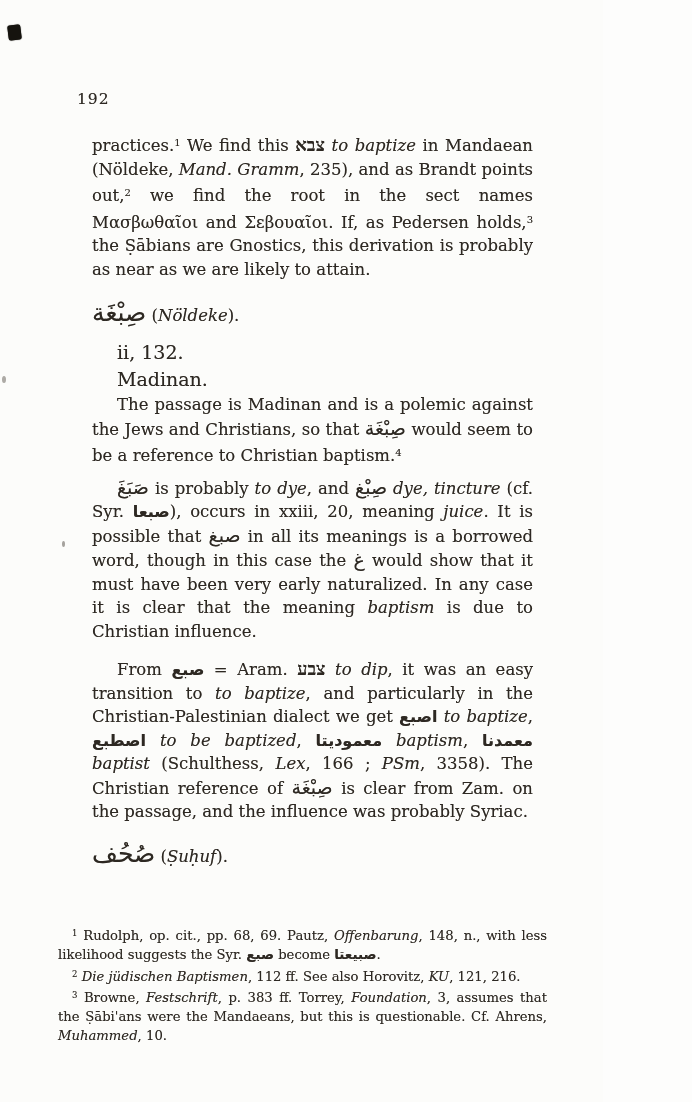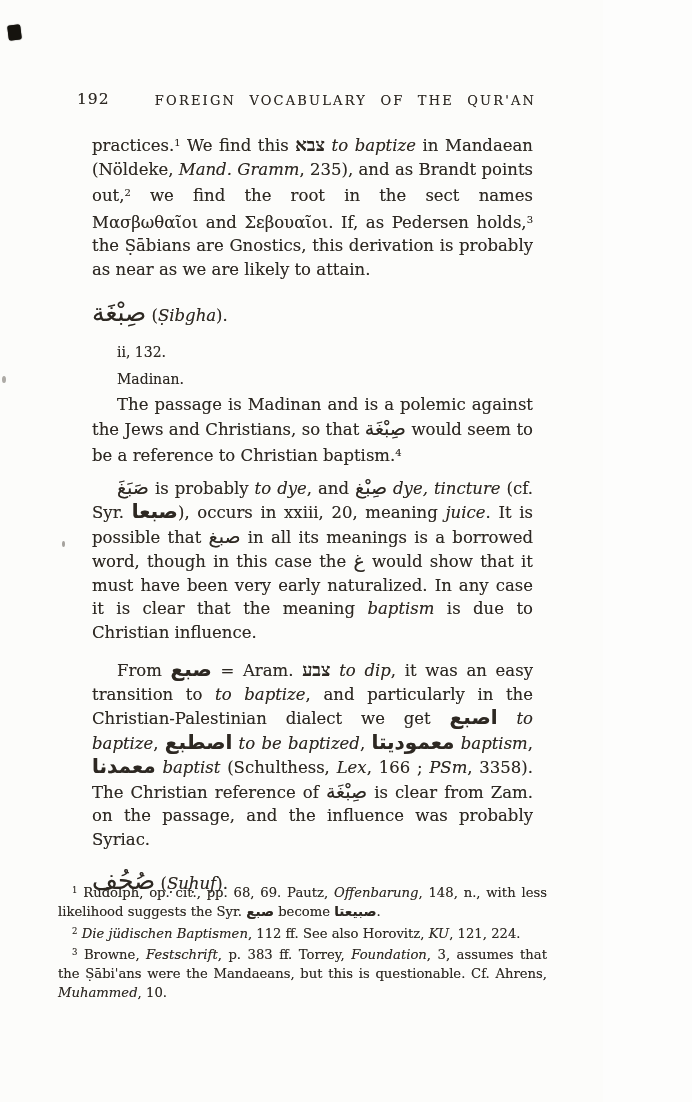--- a/index.html
+++ b/index.html
@@ -10,61 +10,60 @@
   .speck{position:absolute;background:#6b665f;border-radius:50%;}
   .speck.s1{left:2px;top:376px;width:4px;height:7px;opacity:.55;}
   .speck.s2{left:62px;top:541px;width:3px;height:6px;opacity:.6;}
   header{position:absolute;top:90px;left:0;right:0;height:22px;}
   .pageno{position:absolute;left:77px;top:0;font-size:15.5px;letter-spacing:1px;}
   .running-title{position:absolute;left:150px;right:62px;top:3px;text-align:center;
         font-size:13px;letter-spacing:2.2px;word-spacing:7px;white-space:nowrap;}
   .text-col{position:absolute;left:92px;right:70px;top:131px;}
   .para{margin:0;font-size:16.5px;line-height:23.5px;text-align:justify;}
   .indent{text-indent:25px;}
-  .ref{margin:0 0 1px;font-size:14px;line-height:25.5px;text-indent:25px;}
+  .ref{margin:0 0 1px;font-size:19px;line-height:25.5px;text-indent:25px;}
   .headword{margin:16px 0 8px;font-size:16.5px;line-height:32px;}
   .headword.h2{margin:14px 0 6px;}
   .mt-passage{}
   .mt-dye{margin-top:8px;}
   .mt-from{margin-top:14px;}
   .mt-verses{margin-top:4px;line-height:25px;}
   .seg-i{font-style:italic;}
   .seg-sup{font-size:10px;vertical-align:5px;}
   .seg-heb{font-weight:700;font-size:18px;unicode-bidi:isolate;}
   .seg-grk{font-size:16.5px;}
   .seg-ar{font-family:"DejaVu Sans",sans-serif;font-size:19px;unicode-bidi:isolate;}
   .seg-arl{font-family:"DejaVu Sans",sans-serif;font-size:25px;unicode-bidi:isolate;}
-  .seg-syr{font-family:"DejaVu Sans",sans-serif;font-size:20px;font-weight:700;unicode-bidi:isolate;}
-  .footnotes{position:absolute;left:58px;right:56px;top:881px;}
+  .seg-syr{font-family:"DejaVu Sans",sans-serif;font-size:16px;font-weight:700;unicode-bidi:isolate;}
+  .footnotes{position:absolute;left:58px;right:56px;top:924px;}
   .fn{margin:0;font-size:13.2px;line-height:19.6px;text-align:justify;text-indent:14px;}
   .fn .seg-sup{font-size:8.5px;vertical-align:3.5px;}
   .fn .seg-ar,.fn .seg-syr{font-size:13.5px;}
 </style>
 </head>
 <body>
 
 <div class="page">
   <div class="blot"></div>
   <div class="speck s1"></div>
   <div class="speck s2"></div>
 
   <header>
     <span class="pageno">192</span>
-    <span class="running-title">FOREIGN VOCABULARY OF THE QUR'AN</span>
   </header>
 
   <main class="text-col">
     <p class="para"><span class="seg-n">practices.</span><span class="seg-sup">1</span><span class="seg-n">  We find this </span><span class="seg-heb">צבא</span><span class="seg-n"> </span><span class="seg-i">to baptize</span><span class="seg-n"> in Mandaean (Nöldeke, </span><span class="seg-i">Mand. Gramm</span><span class="seg-n">, 235), and as Brandt points out,</span><span class="seg-sup">2</span><span class="seg-n"> we find the root in the sect names </span><span class="seg-grk">Μασβωθαῖοι</span><span class="seg-n"> and </span><span class="seg-grk">Σεβουαῖοι</span><span class="seg-n">.  If, as Pedersen holds,</span><span class="seg-sup">3</span><span class="seg-n"> the Ṣābians are Gnostics, this derivation is probably as near as we are likely to attain.</span></p>
-    <p class="headword"><span class="seg-arl">صِبْغَة</span><span class="seg-n">  (</span><span class="seg-i">Ṣibgha</span><span class="seg-n">).</span></p>
+    <p class="headword"><span class="seg-arl">صِبْغَة</span><span class="seg-n">  (</span><span class="seg-i">Nöldeke</span><span class="seg-n">).</span></p>
     <p class="ref">ii, 132.</p>
     <p class="ref">Madinan.</p>
     <p class="para indent mt-passage"><span class="seg-n">The passage is Madinan and is a polemic against the Jews and Christians, so that </span><span class="seg-ar">صِبْغَة</span><span class="seg-n"> would seem to be a reference to Christian baptism.</span><span class="seg-sup">4</span></p>
     <p class="para indent mt-dye"><span class="seg-ar">صَبَغَ</span><span class="seg-n">  is probably </span><span class="seg-i">to dye</span><span class="seg-n">, and </span><span class="seg-ar">صِبْغ</span><span class="seg-n">  </span><span class="seg-i">dye, tincture</span><span class="seg-n">  (cf. Syr. </span><span class="seg-syr">صبعا</span><span class="seg-n">), occurs in xxiii, 20, meaning </span><span class="seg-i">juice</span><span class="seg-n">. It is  possible that </span><span class="seg-ar">صبغ</span><span class="seg-n"> in all its meanings is a borrowed word, though in this case the </span><span class="seg-ar">غ</span><span class="seg-n"> would show that it must have been very early naturalized.  In any case it is clear that the meaning </span><span class="seg-i">baptism</span><span class="seg-n"> is due to Christian influence.</span></p>
     <p class="para indent mt-from"><span class="seg-n">From </span><span class="seg-syr">صبع</span><span class="seg-n"> = Aram. </span><span class="seg-heb">צבע</span><span class="seg-n"> </span><span class="seg-i">to dip</span><span class="seg-n">, it was an easy transition to </span><span class="seg-i">to baptize</span><span class="seg-n">, and particularly in the Christian-Palestinian dialect we get </span><span class="seg-syr">اصبع</span><span class="seg-n"> </span><span class="seg-i">to baptize</span><span class="seg-n">, </span><span class="seg-syr">اصطبع</span><span class="seg-n"> </span><span class="seg-i">to be baptized</span><span class="seg-n">, </span><span class="seg-syr">معموديتا</span><span class="seg-n"> </span><span class="seg-i">baptism</span><span class="seg-n">, </span><span class="seg-syr">معمدنا</span><span class="seg-n"> </span><span class="seg-i">baptist</span><span class="seg-n"> (Schulthess, </span><span class="seg-i">Lex</span><span class="seg-n">, 166 ;  </span><span class="seg-i">PSm</span><span class="seg-n">, 3358).  The Christian reference of </span><span class="seg-ar">صِبْغَة</span><span class="seg-n"> is clear from Zam. on the passage, and the influence was probably Syriac.</span></p>
     <p class="headword h2"><span class="seg-arl">صُحُف</span><span class="seg-n">  (</span><span class="seg-i">Ṣuḥuf</span><span class="seg-n">).</span></p>
   </main>
 
   <footer class="footnotes">
     <p class="fn"><span class="seg-sup">1</span><span class="seg-n"> Rudolph, op. cit., pp. 68, 69.   Pautz, </span><span class="seg-i">Offenbarung</span><span class="seg-n">, 148, n., with less likelihood suggests the Syr. </span><span class="seg-syr">صبع</span><span class="seg-n">  become </span><span class="seg-syr">صبيعتا</span><span class="seg-n">.</span></p>
-    <p class="fn"><span class="seg-sup">2</span><span class="seg-n"> </span><span class="seg-i">Die jüdischen Baptismen</span><span class="seg-n">, 112 ff.  See also Horovitz, </span><span class="seg-i">KU</span><span class="seg-n">, 121, 224.</span></p>
+    <p class="fn"><span class="seg-sup">2</span><span class="seg-n"> </span><span class="seg-i">Die jüdischen Baptismen</span><span class="seg-n">, 112 ff.  See also Horovitz, </span><span class="seg-i">KU</span><span class="seg-n">, 121, 216.</span></p>
     <p class="fn"><span class="seg-sup">3</span><span class="seg-n"> Browne, </span><span class="seg-i">Festschrift</span><span class="seg-n">, p. 383 ff.   Torrey, </span><span class="seg-i">Foundation</span><span class="seg-n">, 3, assumes that the Ṣābi'ans were the Mandaeans, but this is questionable.   Cf. Ahrens, </span><span class="seg-i">Muhammed</span><span class="seg-n">, 10.</span></p>
   </footer>
 </div>
 
 </body></html>

